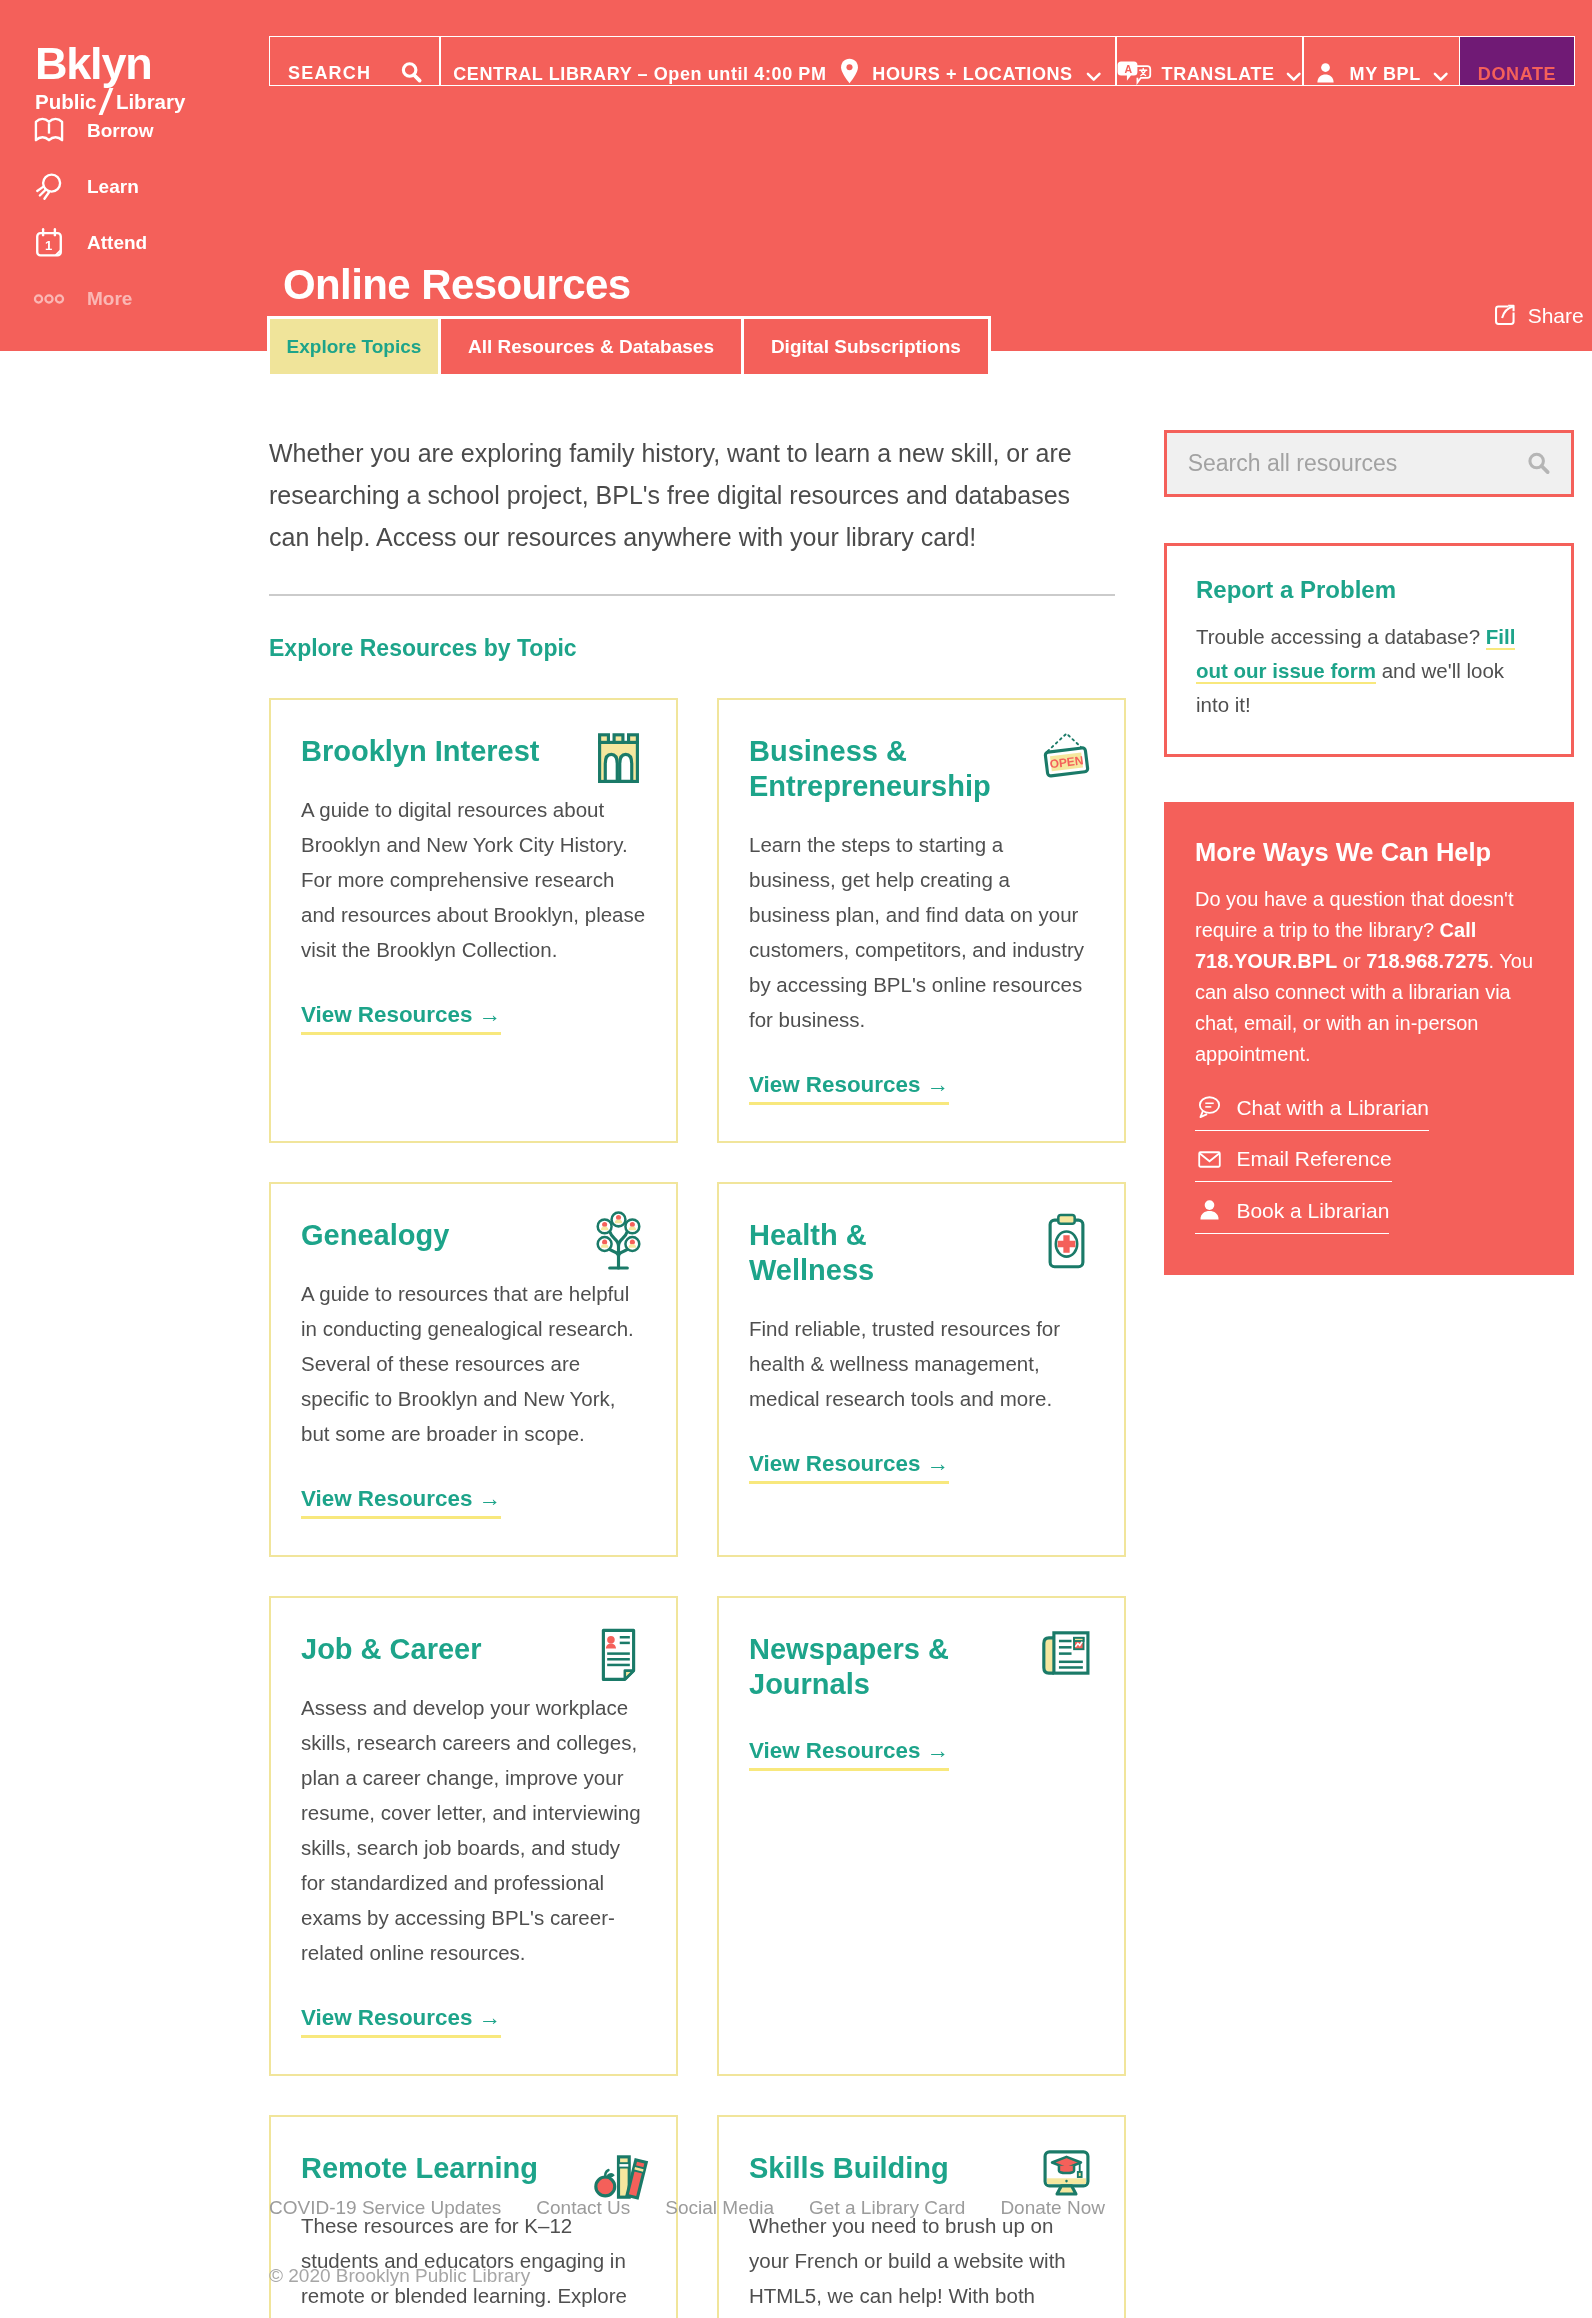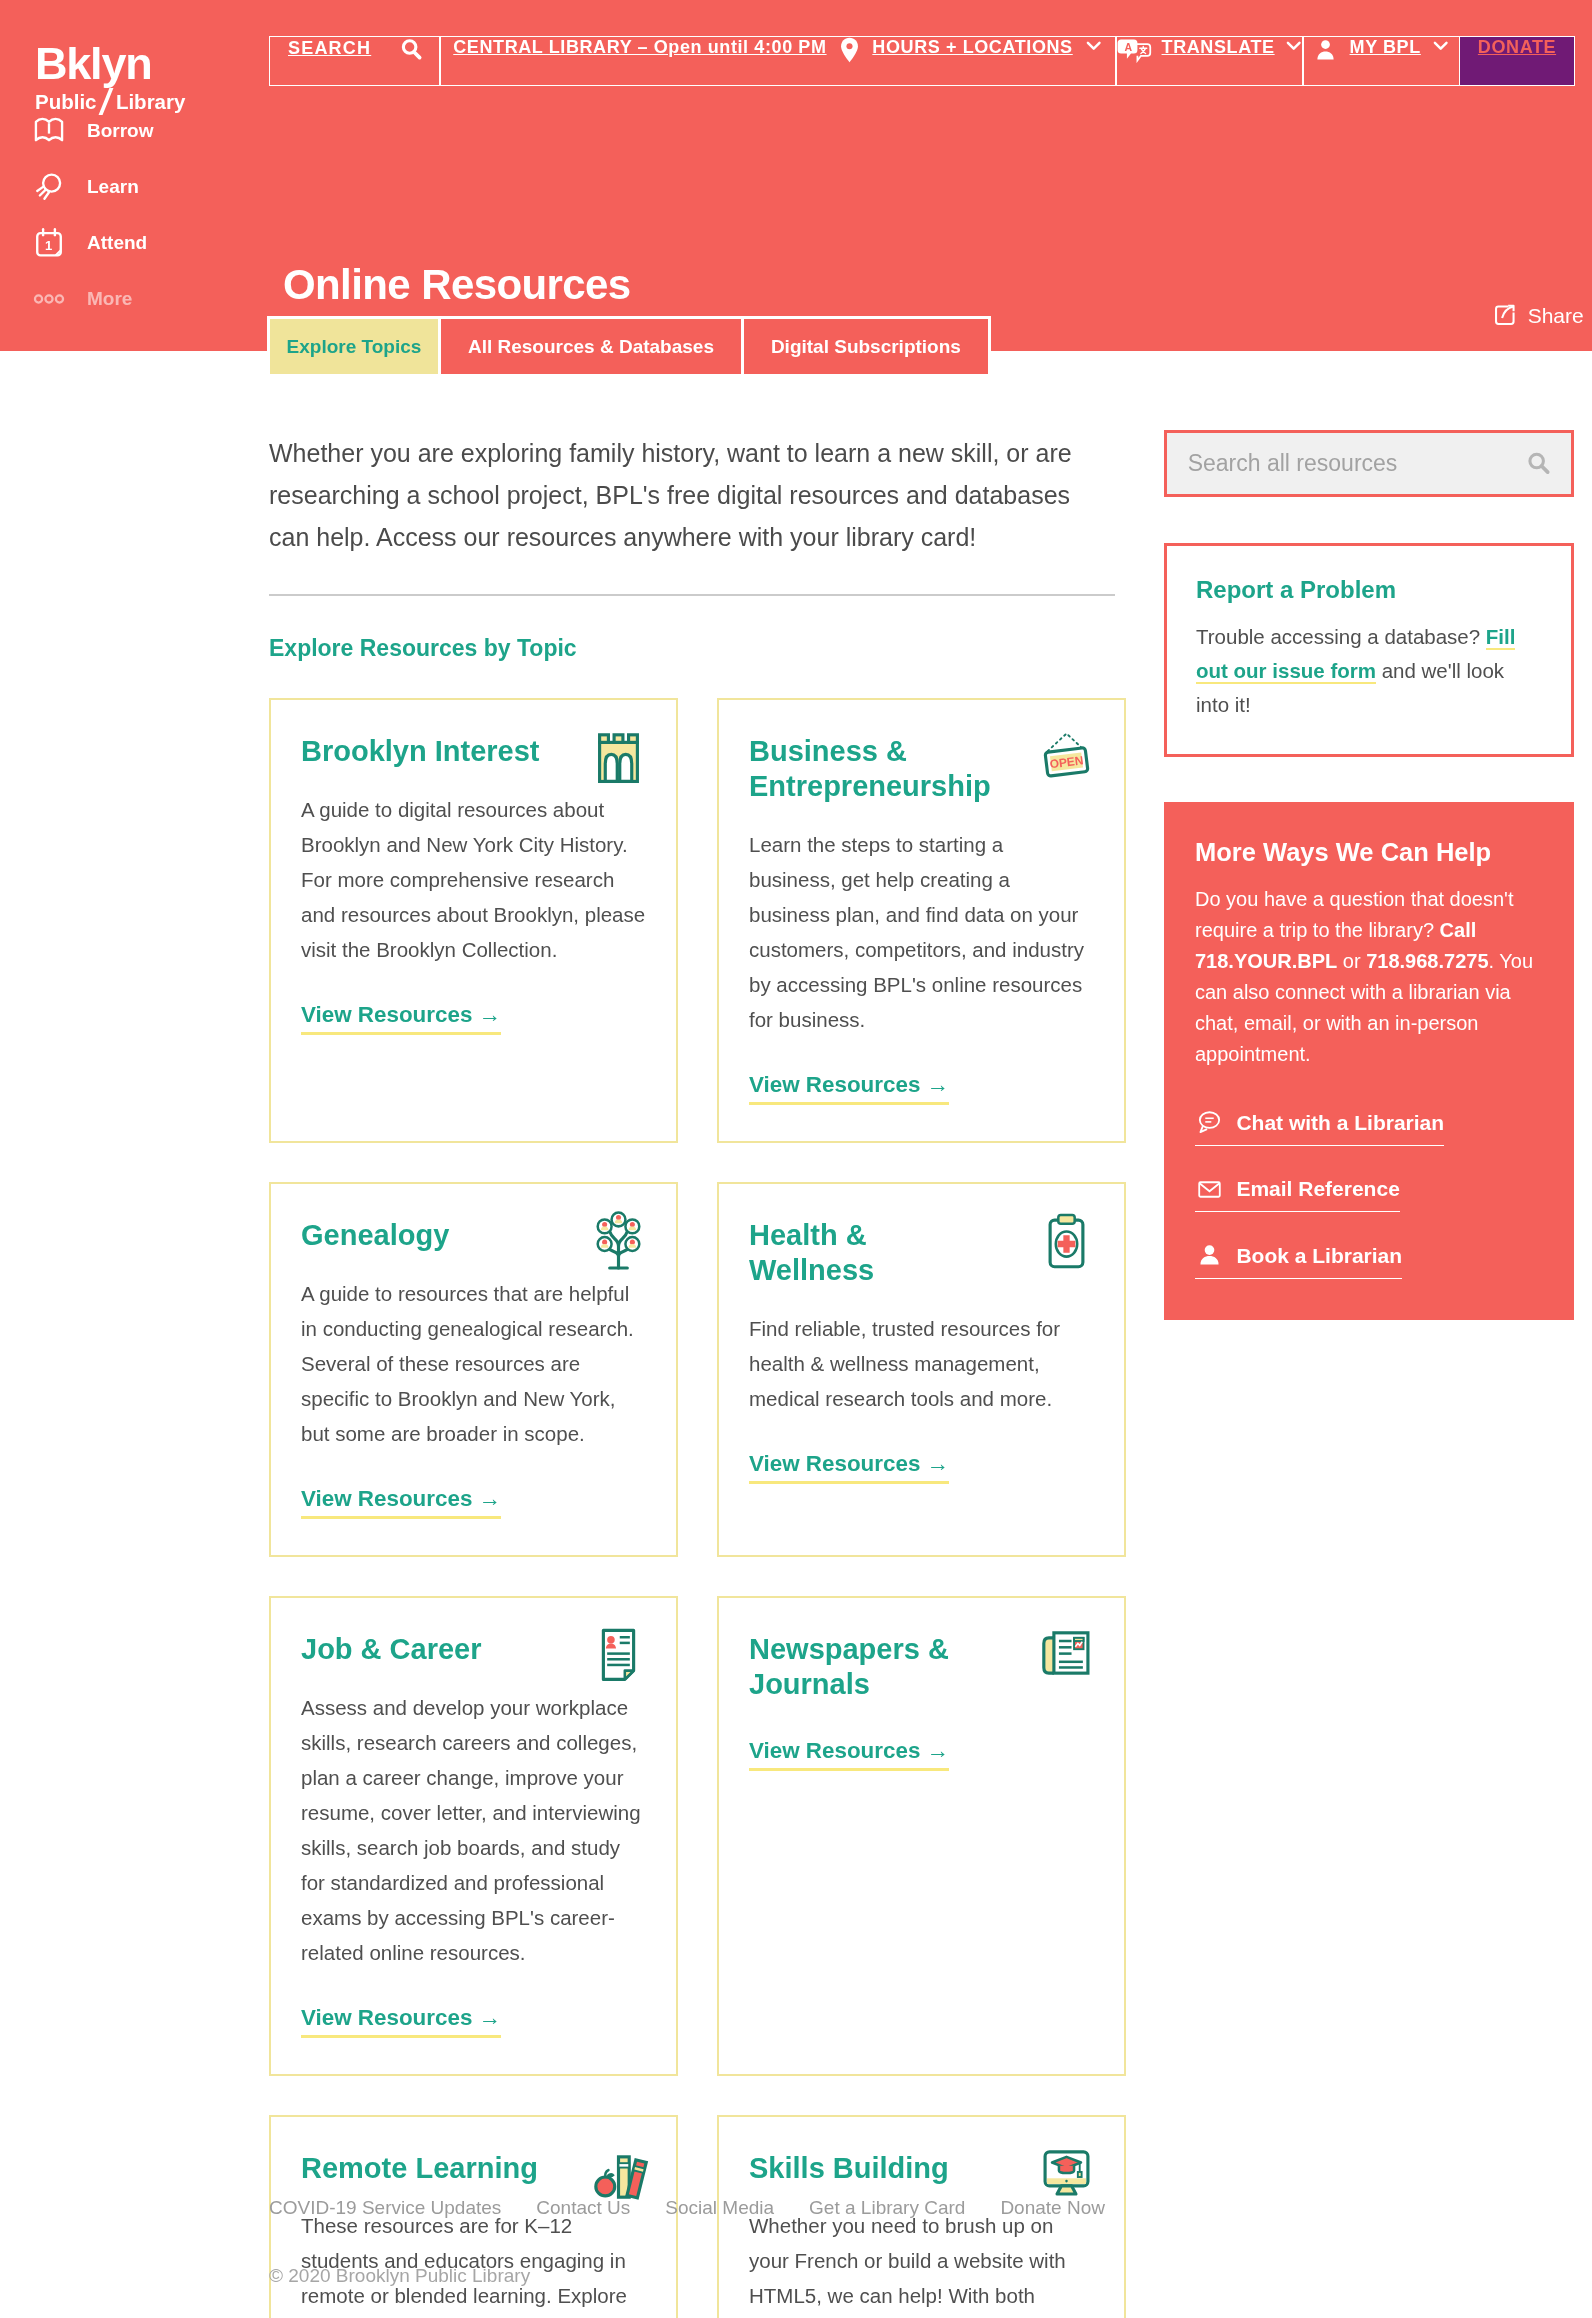--- a/index.html
+++ b/index.html
@@ -3,21 +3,21 @@
 <meta charset="utf-8">
 <style>
   * { box-sizing: border-box; }
   body { margin:0; background:#fff; font-family:"Liberation Sans", sans-serif; }
   .page { position:relative; width:1592px; height:2319px; background:#fff; overflow:hidden; }
 
   .red-band { position:absolute; left:0; top:0; width:1592px; height:351px; background:#f4605a; }
 
   
   .topbar { position:absolute; left:269px; top:36px; width:1306px; height:50px; display:flex; color:#fff; }
-  .seg { border:1.9px solid #fff; display:flex; align-items:flex-start; height:50px;text-decoration:underline; }
+  .seg { border:1.9px solid #fff; display:flex; align-items:flex-end; height:50px; }
   .seg + .seg { margin-left:-1.9px; }
   .seg-search { width:172px; padding:0 16px; justify-content:space-between; }
   .seg-search input { background:transparent; border:0; outline:0; width:106px; color:#fff;
       font-family:"Liberation Sans",sans-serif; font-weight:bold; font-size:18px; letter-spacing:1.2px; }
   .seg-search input::placeholder { color:#fff; opacity:1; }
   .seg-central { flex:1; justify-content:center; gap:12.4px; font-weight:bold; font-size:18px; letter-spacing:0.6px; }
   .seg-translate { width:189px; justify-content:center; gap:10px; font-weight:bold; font-size:18px; letter-spacing:0.6px; }
   .seg-mybpl { width:159px; justify-content:center; gap:11.2px; font-weight:bold; font-size:18px; letter-spacing:0.6px; }
   .seg-donate { width:116px; background:#701a75; color:#f4605a; justify-content:center; font-weight:bold; font-size:18px; letter-spacing:0.6px; cursor:pointer; }
 
@@ -68,22 +68,22 @@
   .report { margin-top:46px; border:3.1px solid #f4605a; padding:30px 29px 32px; background:#fff; }
   .report-title { color:#1da48a; font-size:24px; font-weight:bold; }
   .report-body { margin-top:16px; font-size:20.5px; line-height:34px; color:#4f4f4f; }
   .report-link { color:#1da48a; font-weight:bold; border-bottom:2.5px solid #f8e87d; cursor:pointer; }
 
   .help { margin-top:45px; background:#f4605a; color:#fff; padding:36px 31px 41px; }
   .help-title { font-size:25.5px; font-weight:bold; }
   .help-body { margin-top:17.4px; font-size:20px; line-height:31px; }
   .help-body b { font-weight:bold; }
   .help-links { margin-top:8.7px; }
-  .help-link { display:inline-flex; align-items:center; gap:12.4px; margin-top:29px; color:#fff;
-               font-size:21px; font-weight:bold; border-bottom:1.9px solid #fff; padding-bottom:7.5px; cursor:pointer; }
+  .help-link { display:inline-flex; align-items:center; gap:12.4px; margin-top:14px; color:#fff;
+               font-size:21px; font-weight:normal; border-bottom:1.9px solid #fff; padding-bottom:7.5px; cursor:pointer; }
   .help-link svg { width:29px; height:29px; }
   .help-link-row { line-height:0; }
 
   
   .footer-links { position:absolute; left:269px; top:2197px; display:flex; gap:35px; font-size:19px; color:#9b9b9b; }
   .footer-links span { cursor:pointer; }
   .copyright { position:absolute; left:269px; top:2265px; font-size:19px; color:#a6a6a6; }
 </style>
 </head>
 <body>

